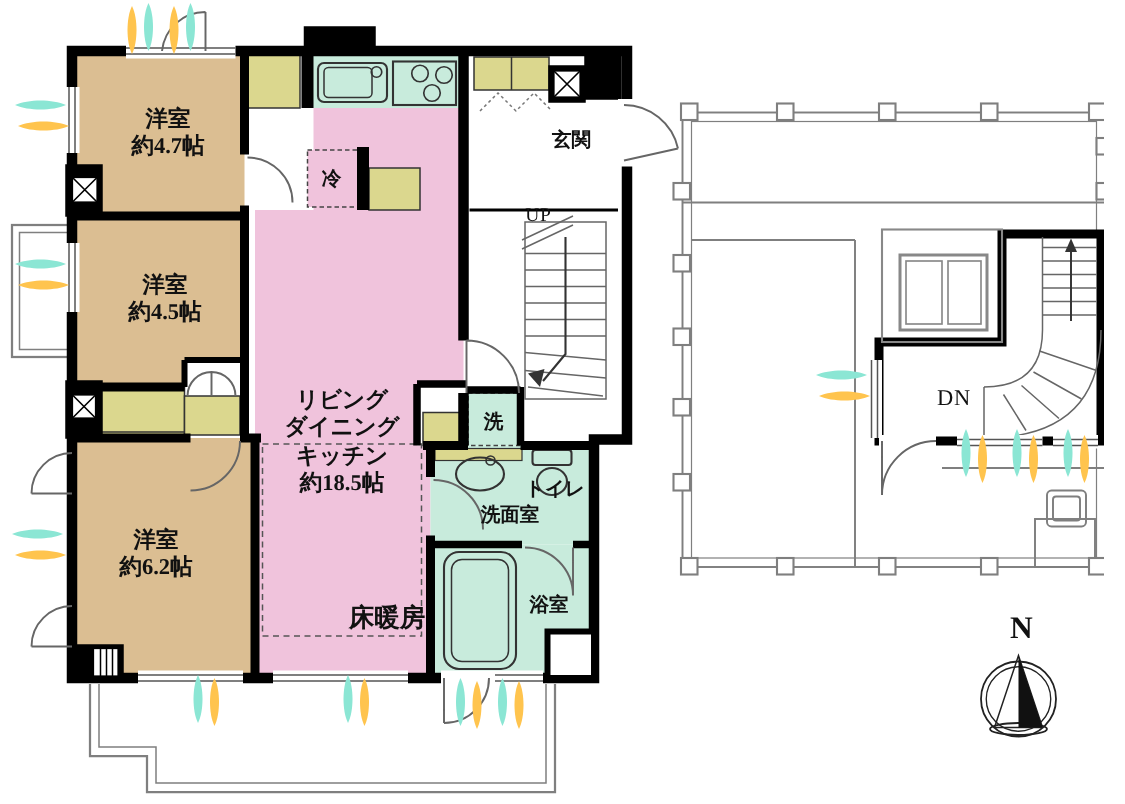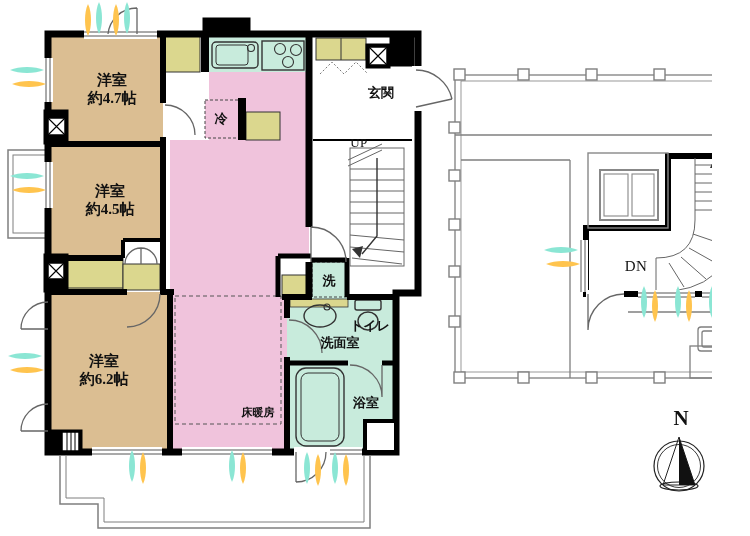--- a/index.html
+++ b/index.html
@@ -1,23 +1,23 @@
 <!DOCTYPE html>
 <html><head>
 <meta charset="utf-8">
 <style>
   html,body{margin:0;padding:0;background:#fff;}
   .stage{position:relative;width:712px;height:536px;background:#ffffff;overflow:hidden;
-         font-family:"Liberation Serif","DejaVu Serif",serif;}
+         font-family:"Liberation Serif","DejaVu Serif",serif;padding-left:24px;}
   .stage svg{position:absolute;left:0;top:0;}
   .lbl{position:absolute;transform:translate(-50%,-50%);text-align:center;color:#111;
        font-weight:bold;white-space:nowrap;line-height:1.22;}
   .lbl-lg{font-size:15px;}
   .lbl-md{font-size:13px;}
-  .lbl-sm{font-size:11px;font-weight:bold;}
+  .lbl-sm{font-size:17px;font-weight:bold;}
   .lbl-en{font-size:13px;font-weight:normal;letter-spacing:0.5px;}
   .lbl-n{font-size:21px;font-weight:bold;}
 </style>
 </head>
 <body>
 
 <div class="stage">
 
 <svg width="750" height="536" viewBox="0 0 750 536">
   <defs>
@@ -266,20 +266,26 @@
   <div>約4.7帖</div>
 </div>
 <div class="lbl lbl-lg" style="left:110px;top:200px">
   <div>洋室</div>
   <div>約4.5帖</div>
 </div>
 <div class="lbl lbl-lg" style="left:104px;top:370px">
   <div>洋室</div>
   <div>約6.2帖</div>
 </div>
+<div class="lbl lbl-lg" style="left:228px;top:295px">
+  <div>リビング</div>
+  <div>ダイニング</div>
+  <div>キッチン</div>
+  <div>約18.5帖</div>
+</div>
 <div class="lbl lbl-md" style="left:381px;top:93px">玄関</div>
 <div class="lbl lbl-en" style="left:359px;top:143px">UP</div>
 <div class="lbl lbl-md" style="left:329px;top:281px">洗</div>
 <div class="lbl lbl-md" style="left:340px;top:343px">洗面室</div>
 <div class="lbl lbl-md" style="left:370px;top:326px">トイレ</div>
 <div class="lbl lbl-md" style="left:366px;top:403px">浴室</div>
 <div class="lbl lbl-sm" style="left:258px;top:413px">床暖房</div>
 <div class="lbl lbl-md" style="left:221px;top:119px">冷</div>
 <div class="lbl lbl-en" style="left:636px;top:266px;font-size:15px">DN</div>
 <div class="lbl lbl-n" style="left:681px;top:419px">N</div>

